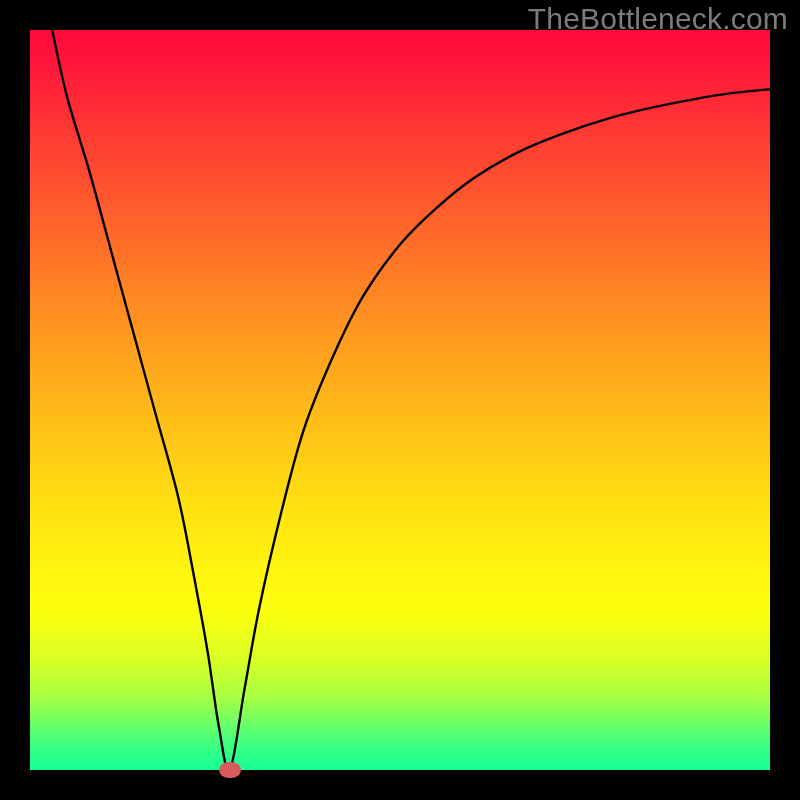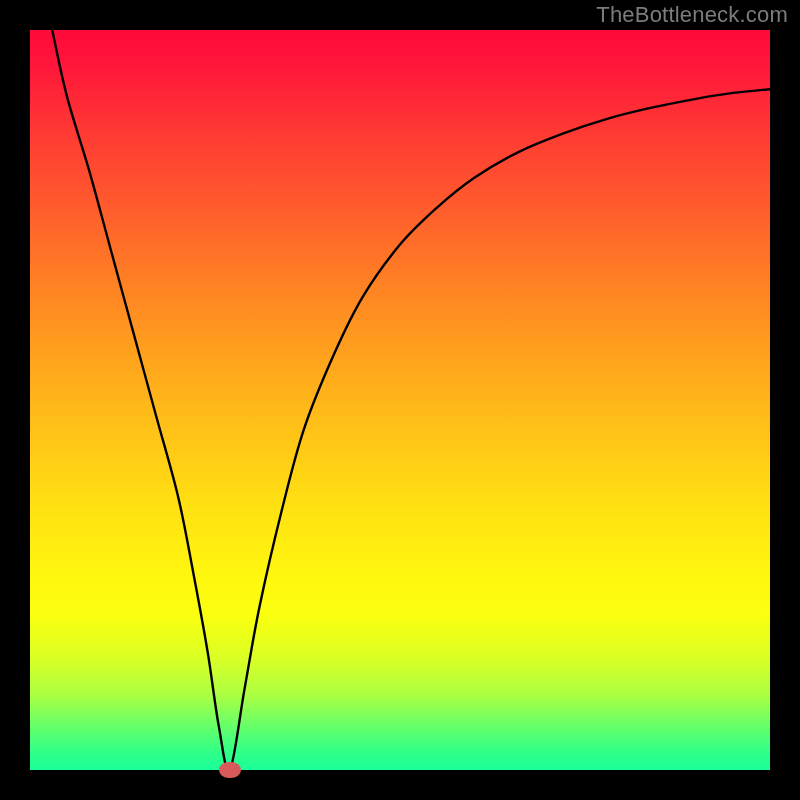--- a/index.html
+++ b/index.html
@@ -39,21 +39,21 @@
       #2bff8c 98%,
       #19ff98 100%
     );
   }
   .watermark {
     position: absolute;
     top: 2px;
     right: 12px;
     color: #7c7c7c;
     font-family: Arial, Helvetica, sans-serif;
-    font-size: 22px;
+    font-size: 30px;
     font-weight: 500;
     letter-spacing: 0.2px;
     user-select: none;
   }
   svg.curve {
     position: absolute;
     left: 0;
     top: 0;
     width: 740px;
     height: 740px;

